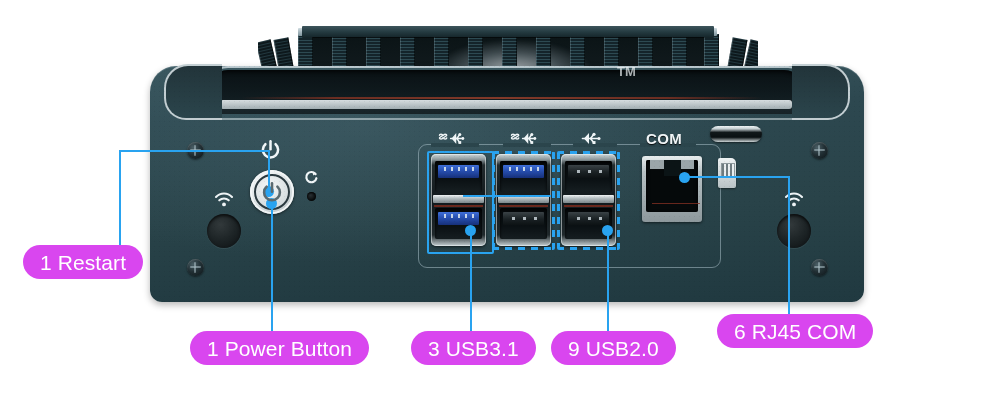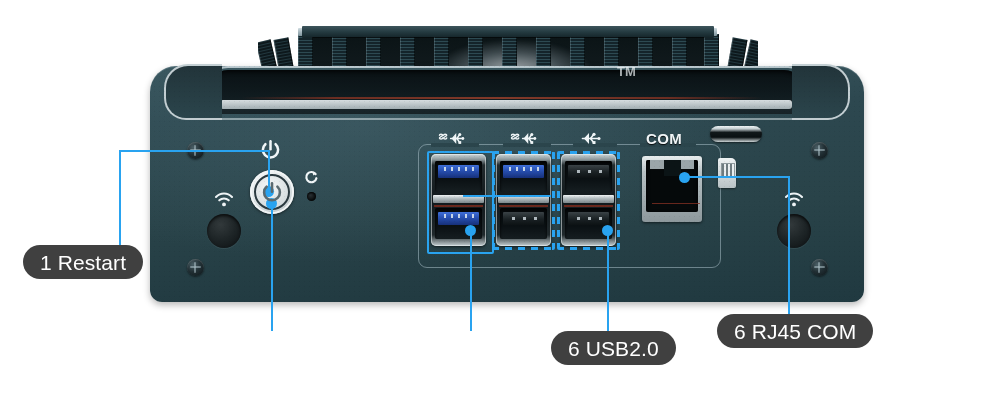--- a/index.html
+++ b/index.html
@@ -244,21 +244,21 @@
       repeating-linear-gradient(0deg,#29a3f0 0 7px,transparent 7px 13px),
       repeating-linear-gradient(0deg,#29a3f0 0 7px,transparent 7px 13px);
     background-size:100% 3px,100% 3px,3px 100%,3px 100%;
     background-position:0 0,0 100%,0 0,100% 0;
     background-repeat:no-repeat;
   }
 
   
   .badge{
     position:absolute;
-    background:#404040;
+    background:#d946ef;
     color:#ffffff;
     border-radius:17px;
     font-size:21px;
     line-height:1;
     display:flex;align-items:center;justify-content:center;
     white-space:nowrap;
     padding:0 17px;
     height:34px;
     letter-spacing:.1px;
   }
@@ -509,28 +509,34 @@
   <div class="lead h" style="left:119px;top:150px;width:150px;"></div>
   <div class="lead v" style="left:119px;top:150px;height:95px;"></div>
   <div class="lead v" style="left:268px;top:150px;height:40px;"></div>
   <div class="dot" style="left:263px;top:186px;"></div>
   <div class="badge" style="left:23px;top:245px;">
     <span>1 Restart</span>
   </div>
 
   <div class="lead v" style="left:271px;top:203px;height:128px;"></div>
   <div class="dot" style="left:266px;top:198px;"></div>
+  <div class="badge" style="left:190px;top:331px;">
+    <span>1 Power Button</span>
+  </div>
 
   <div class="lead v" style="left:470px;top:230px;height:101px;"></div>
   <div class="dot" style="left:465px;top:225px;"></div>
+  <div class="badge" style="left:411px;top:331px;">
+    <span>3 USB3.1</span>
+  </div>
 
   <div class="lead v" style="left:607px;top:230px;height:101px;"></div>
   <div class="dot" style="left:602px;top:225px;"></div>
   <div class="badge" style="left:551px;top:331px;">
-    <span>6 USB2.0</span>
+    <span>9 USB2.0</span>
   </div>
 
   <div class="lead h" style="left:684px;top:176px;width:106px;"></div>
   <div class="lead v" style="left:788px;top:176px;height:155px;"></div>
   <div class="dot" style="left:679px;top:172px;"></div>
   <div class="badge" style="left:717px;top:314px;">
     <span>6 RJ45 COM</span>
   </div>
 
   <div class="wm-tm">TM</div>

